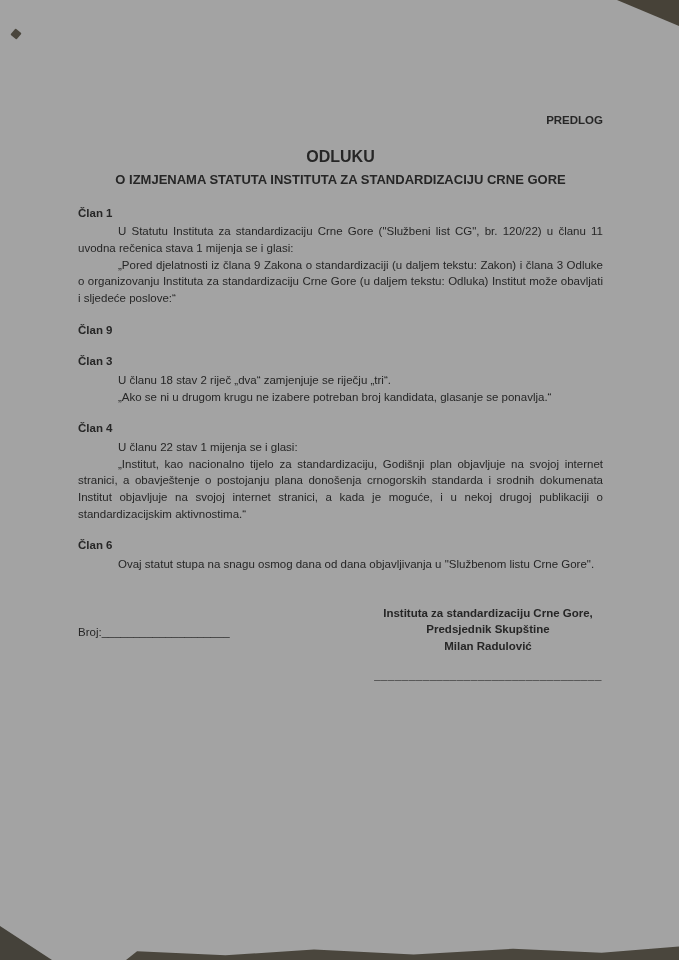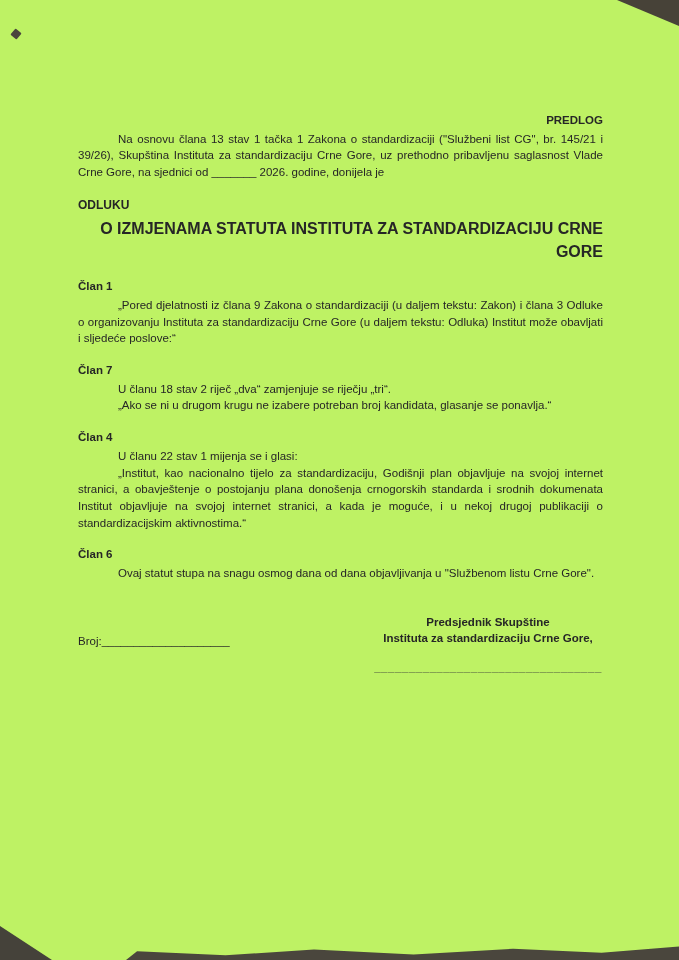--- a/index.html
+++ b/index.html
@@ -1,20 +1,20 @@
 <!DOCTYPE html>
 <html><head>
 <meta charset="utf-8">
 <style>
   html, body { margin: 0; padding: 0; background: #ffffff; }
   .page {
     position: relative;
     width: 679px;
     height: 960px;
-    background: #bef264;
+    background: #a3a3a3;
     overflow: hidden;
     font-family: "Liberation Sans", sans-serif;
     color: #262626;
   }
   .content {
     position: absolute;
     left: 78px;
     right: 76px;
     top: 112px;
     font-size: 11.5px;
@@ -24,29 +24,29 @@
     text-align: right;
     font-weight: bold;
     margin-bottom: 2px;
   }
   .para {
     margin: 0;
     text-align: justify;
   }
   .indent { text-indent: 40px; }
   .doc-title {
-    text-align: left;
+    text-align: center;
     font-weight: bold;
-    font-size: 12px;
+    font-size: 16px;
     margin: 16px 0 0 0;
   }
   .doc-subtitle {
-    text-align: right;
+    text-align: center;
     font-weight: bold;
-    font-size: 16px;
+    font-size: 13px;
     margin: 3px 0 0 0;
   }
   .article-heading {
     font-weight: bold;
     margin: 15px 0 2px 0;
   }
   .footer {
     display: flex;
     justify-content: space-between;
     margin-top: 32px;
@@ -55,21 +55,21 @@
     margin-top: 19px;
     white-space: nowrap;
   }
   .footer-left > div { margin-bottom: 2px; }
   .footer-right {
     text-align: center;
     font-weight: bold;
     min-width: 230px;
   }
   .sig-line {
-    font-weight: bold;
+    font-weight: normal;
     margin-top: 12px;
     letter-spacing: 0.5px;
     color: #3a3a3a;
   }
   
   .artifact { position: absolute; pointer-events: none; }
   .artifact-tl {
     left: 12px; top: 30px;
     width: 8px; height: 8px;
     background: #4a463d;
@@ -102,45 +102,47 @@
 
   <div class="artifact artifact-tl"></div>
   <div class="artifact artifact-tr"></div>
   <div class="artifact artifact-bl"></div>
   <div class="artifact artifact-bottom"></div>
 
   <div class="content">
 
     <div class="predlog">PREDLOG</div>
 
-    <p class="para indent">Na osnovu člana 13 stav 1 tačka 1 Zakona o standardizaciji ("Službeni list CG", br. 145/21 i 39/26), Skupština Instituta za standardizaciju Crne Gore, uz prethodno pribavljenu saglasnost Vlade Crne Gore, na sjednici od _______ 2026. godine, donijela je</p>
 
     <div class="doc-title">ODLUKU</div>
     <div class="doc-subtitle">O IZMJENAMA STATUTA INSTITUTA ZA STANDARDIZACIJU CRNE GORE</div>
 
     <div class="article-heading">Član 1</div>
+    <p class="para indent">U Statutu Instituta za standardizaciju Crne Gore ("Službeni list CG", br. 120/22)  u članu 11 uvodna rečenica stava 1 mijenja se i glasi:</p>
     <p class="para indent">„Pored djelatnosti iz člana 9 Zakona o standardizaciji (u daljem tekstu: Zakon) i člana 3 Odluke o organizovanju Instituta za standardizaciju Crne Gore (u daljem tekstu: Odluka) Institut može obavljati i sljedeće poslove:“</p>
 
-    <div class="article-heading">Član 7</div>
+    <div class="article-heading">Član 9</div>
 
+    <div class="article-heading">Član 3</div>
     <p class="para indent">U članu 18 stav 2 riječ „dva“ zamjenjuje se riječju „tri“.</p>
     <p class="para indent">„Ako se ni u drugom krugu ne izabere potreban broj kandidata, glasanje se ponavlja.“</p>
 
     <div class="article-heading">Član 4</div>
     <p class="para indent">U članu 22 stav 1 mijenja se i glasi:</p>
     <p class="para indent">„Institut, kao nacionalno tijelo za standardizaciju, Godišnji plan objavljuje na svojoj internet stranici, a obavještenje o postojanju plana donošenja crnogorskih standarda i srodnih dokumenata Institut objavljuje na svojoj internet stranici, a kada je moguće, i u nekoj drugoj publikaciji o standardizacijskim aktivnostima.“</p>
 
     <div class="article-heading">Član 6</div>
     <p class="para indent">Ovaj statut stupa na snagu osmog dana od dana objavljivanja u "Službenom listu Crne Gore".</p>
 
     <div class="footer">
       <div class="footer-left">
         <div>Broj:____________________</div>
       </div>
       <div class="footer-right">
+        <div>Instituta za standardizaciju Crne Gore,</div>
         <div>Predsjednik Skupštine</div>
-        <div>Instituta za standardizaciju Crne Gore,</div>
+        <div>Milan Radulović</div>
         <div class="sig-line">_________________________________</div>
       </div>
     </div>
 
   </div>
 </div>
 
 </body></html>

